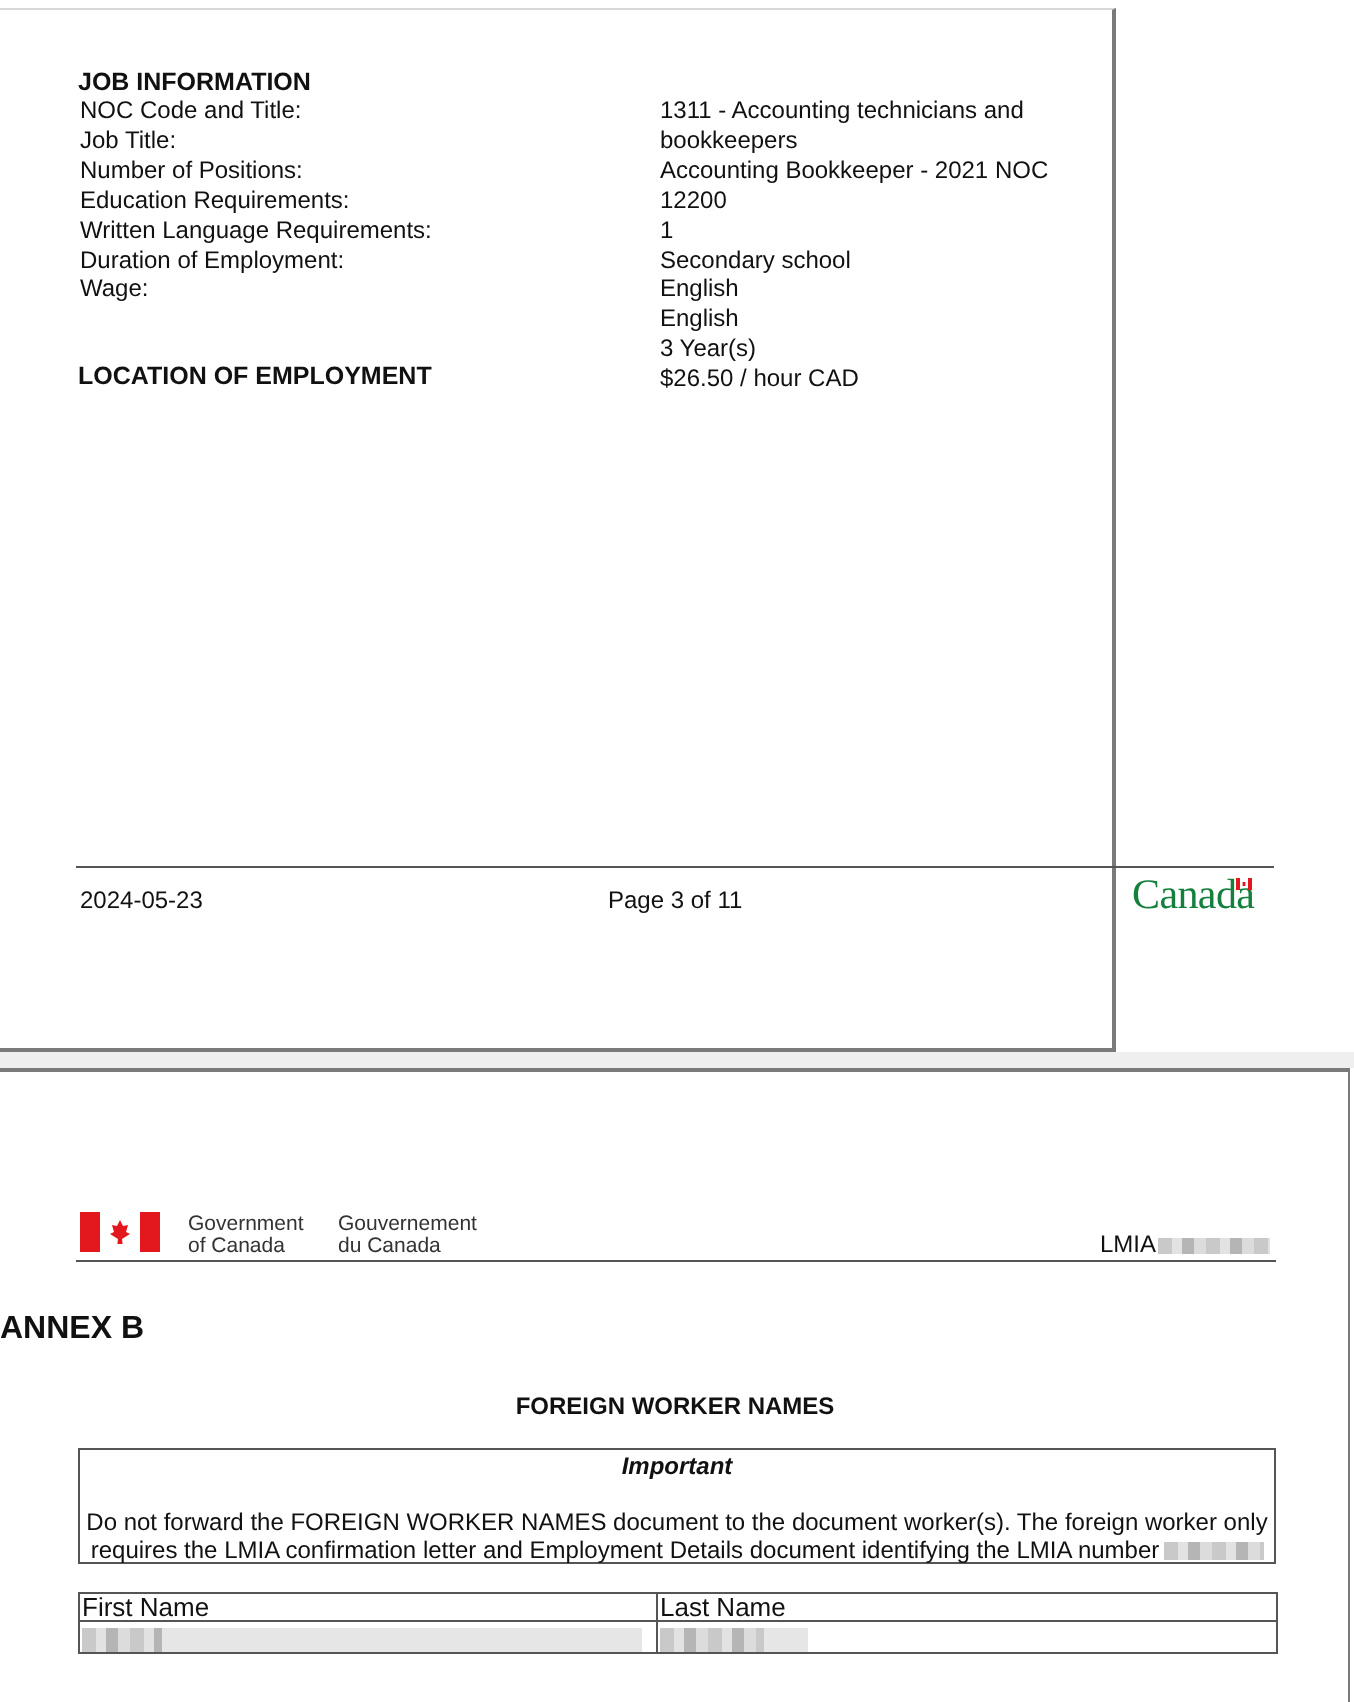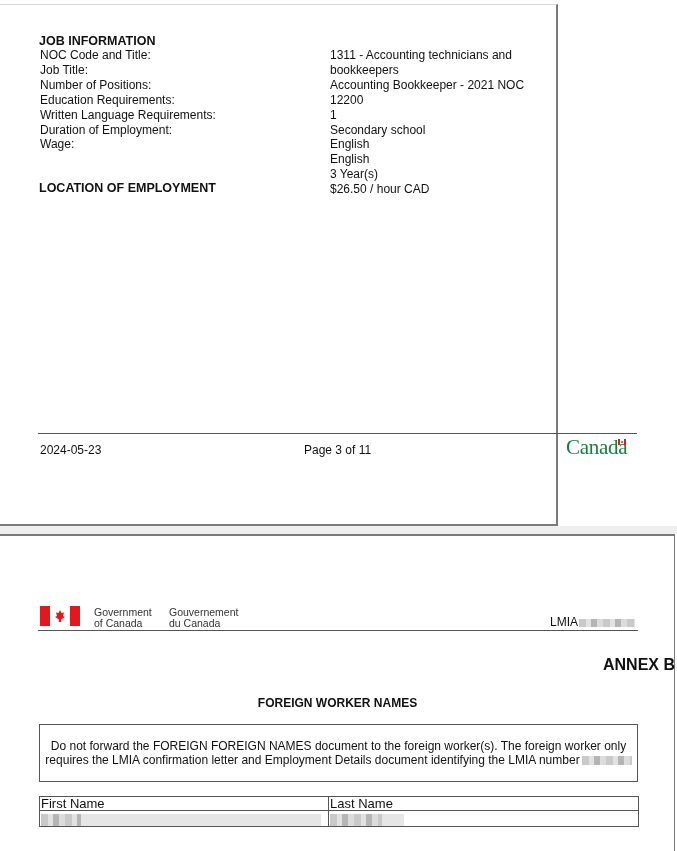--- a/index.html
+++ b/index.html
@@ -103,25 +103,26 @@
   </div>
   <div class="abs gov-text" style="left:169px;top:71px;">
     <div>Gouvernement</div>
     <div>du Canada</div>
   </div>
   <div class="abs" style="left:550px;top:79px;font-size:12px;">
     <span>LMIA</span><span class="blur" style="width:56px;height:8px;vertical-align:middle;margin-left:1px;"></span>
   </div>
   <div class="header-rule"></div>
 
-  <div class="abs" style="left:0;width:675px;top:120px;text-align:right;font-weight:bold;font-size:16px;">ANNEX B</div>
+  <div class="abs" style="left:0;width:675px;top:120px;text-align:left;font-weight:bold;font-size:16px;">ANNEX B</div>
   <div class="abs" style="left:0;width:675px;top:160px;text-align:center;font-weight:bold;font-size:12px;">FOREIGN WORKER NAMES</div>
 
   <div class="important-box">
-    <div style="margin-top:14px;line-height:14px;">Do not forward the FOREIGN FOREIGN NAMES document to the foreign worker(s). The foreign worker only</div>
+    <div style="font-weight:bold;font-style:italic;margin-top:1px;line-height:14px;">Important</div>
+    <div style="margin-top:14px;line-height:14px;">Do not forward the FOREIGN WORKER NAMES document to the document worker(s). The foreign worker only</div>
     <div style="line-height:14px;">
       <span>requires the LMIA confirmation letter and Employment Details document identifying the LMIA number</span><span class="blur" style="width:50px;height:9px;vertical-align:middle;margin-left:2px;"></span>
     </div>
   </div>
 
   <table class="names-table">
     <tbody>
         <tr>
       <th style="width:286px;">First Name</th>
       <th>Last Name</th>

